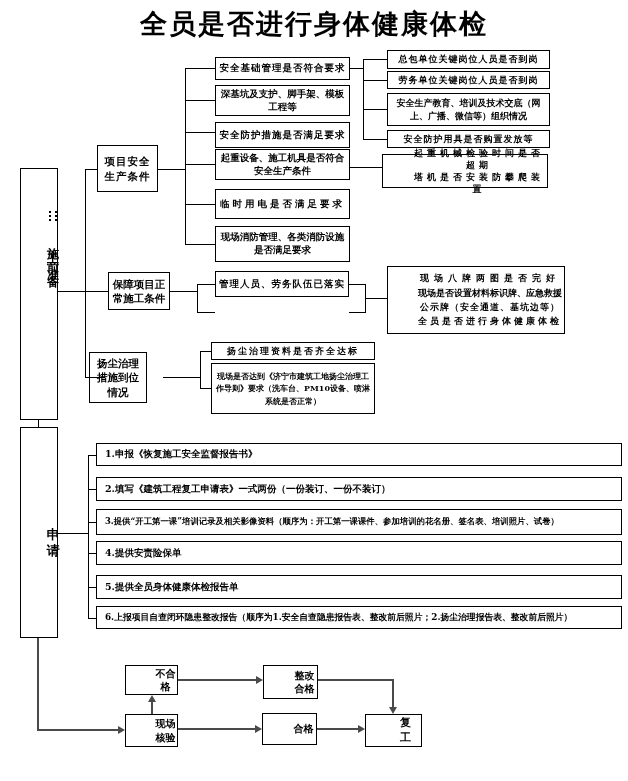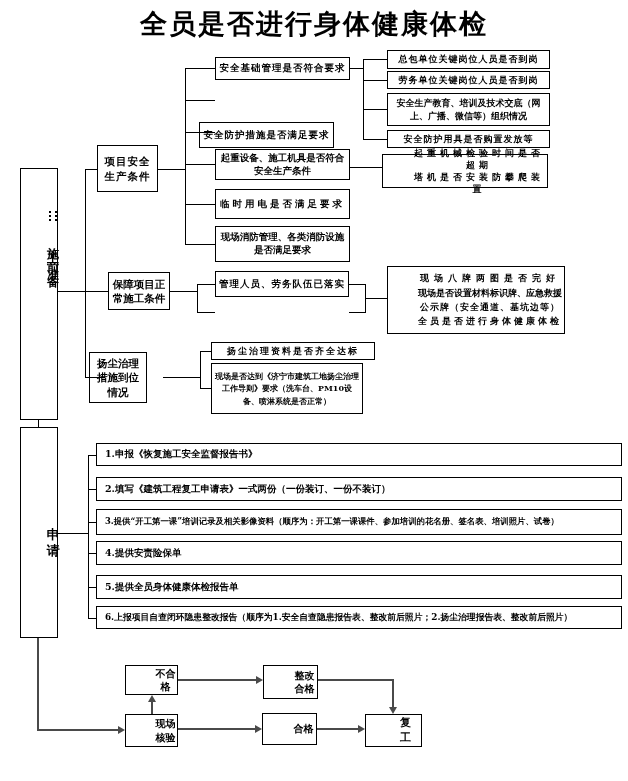--- a/index.html
+++ b/index.html
@@ -53,21 +53,22 @@
 
   <div class="box" style="left:20px;top:427px;width:38px;height:211px;">
     <span class="vtext" style="font-size:13px;letter-spacing:16px;">申请</span>
   </div>
 
   <div class="box f10 pad sp1" style="left:97px;top:145px;width:61px;height:47px;">项目安全生产条件</div>
   <div class="box f10 pad" style="left:108px;top:272px;width:62px;height:38px;">保障项目正常施工条件</div>
   <div class="box f10 pad" style="left:89px;top:352px;width:58px;height:51px;">扬尘治理措施到位情况</div>
 
   <div class="box f95 pad sp1" style="left:215px;top:57px;width:135px;height:23px;">安全基础管理是否符合要求</div>
-  <div class="box f95 pad sp1" style="left:199px;top:122px;width:135px;height:26px;">安全防护措施是否满足要求</div>
+  <div class="box f95 pad" style="left:215px;top:85px;width:135px;height:31px;">深基坑及支护、脚手架、模板工程等</div>
+  <div class="box f95 pad sp1" style="left:215px;top:122px;width:135px;height:26px;">安全防护措施是否满足要求</div>
   <div class="box f95 pad" style="left:215px;top:149px;width:135px;height:31px;">起重设备、施工机具是否符合安全生产条件</div>
   <div class="box f95 pad sp3" style="left:215px;top:189px;width:135px;height:30px;">临时用电是否满足要求</div>
   <div class="box f95 pad" style="left:215px;top:226px;width:135px;height:36px;">现场消防管理、各类消防设施是否满足要求</div>
 
   <div class="box f9 pad sp1" style="left:387px;top:50px;width:163px;height:19px;">总包单位关键岗位人员是否到岗</div>
   <div class="box f9 pad sp1" style="left:387px;top:71px;width:163px;height:18px;">劳务单位关键岗位人员是否到岗</div>
   <div class="box f9 pad" style="left:387px;top:93px;width:163px;height:33px;">安全生产教育、培训及技术交底（网上、广播、微信等）组织情况</div>
   <div class="box f9 pad sp1" style="left:387px;top:130px;width:163px;height:18px;">安全防护用具是否购置发放等</div>
 
   <div class="box f9" style="left:382px;top:154px;width:166px;height:34px;">
@@ -78,21 +79,21 @@
   <div class="box f95 pad sp1" style="left:215px;top:271px;width:134px;height:26px;">管理人员、劳务队伍已落实</div>
 
   <div class="box f9" style="left:387px;top:266px;width:178px;height:68px;line-height:1.6;">
     <div class="sp5">现场八牌两图是否完好</div>
     <div>现场是否设置材料标识牌、应急救援</div>
     <div class="sp1">公示牌（安全通道、基坑边等）</div>
     <div class="sp3">全员是否进行身体健康体检</div>
   </div>
 
   <div class="box f9 pad sp2" style="left:211px;top:342px;width:164px;height:18px;">扬尘治理资料是否齐全达标</div>
-  <div class="box f8" style="left:211px;top:363px;width:152px;height:51px;">现场是否达到《济宁市建筑工地扬尘治理工作导则》要求（洗车台、PM10设备、喷淋系统是否正常）</div>
+  <div class="box f8" style="left:211px;top:363px;width:164px;height:51px;">现场是否达到《济宁市建筑工地扬尘治理工作导则》要求（洗车台、PM10设备、喷淋系统是否正常）</div>
 
   <div class="box item" style="left:96px;top:443px;width:526px;height:23px;">1.申报《恢复施工安全监督报告书》</div>
   <div class="box item" style="left:96px;top:477px;width:526px;height:24px;">2.填写《建筑工程复工申请表》一式两份（一份装订、一份不装订）</div>
   <div class="box item small" style="left:96px;top:509px;width:526px;height:26px;">3.提供“开工第一课”培训记录及相关影像资料（顺序为：开工第一课课件、参加培训的花名册、签名表、培训照片、试卷）</div>
   <div class="box item" style="left:96px;top:541px;width:526px;height:24px;">4.提供安责险保单</div>
   <div class="box item" style="left:96px;top:575px;width:526px;height:24px;">5.提供全员身体健康体检报告单</div>
   <div class="box item small2" style="left:96px;top:606px;width:526px;height:23px;">6.上报项目自查闭环隐患整改报告（顺序为1.安全自查隐患报告表、整改前后照片；2.扬尘治理报告表、整改前后照片）</div>
 
   <div class="box" style="left:125px;top:665px;width:53px;height:30px;font-size:10px;">不合格</div>
   <div class="box" style="left:263px;top:665px;width:55px;height:34px;font-size:10px;">整改合格</div>

